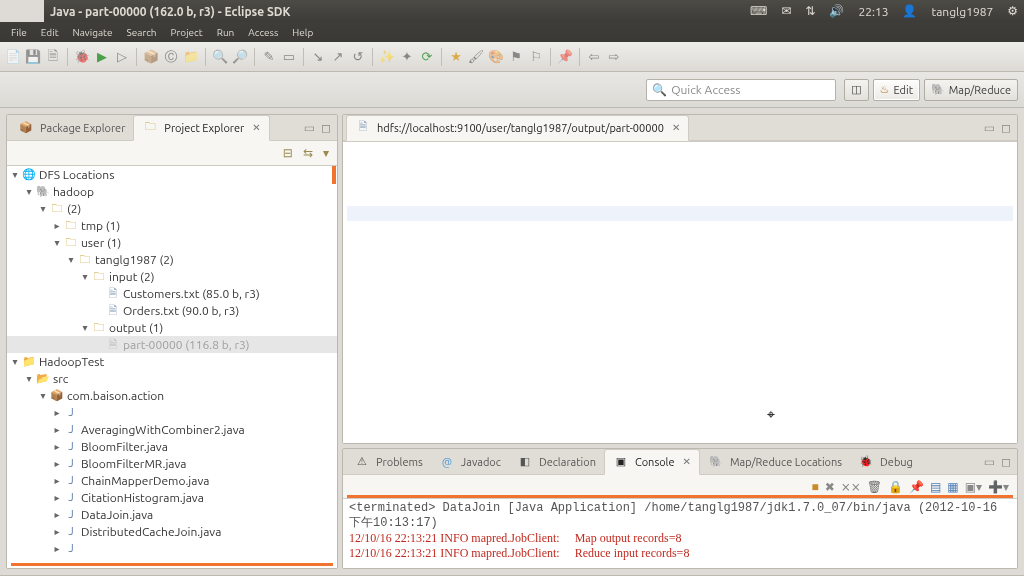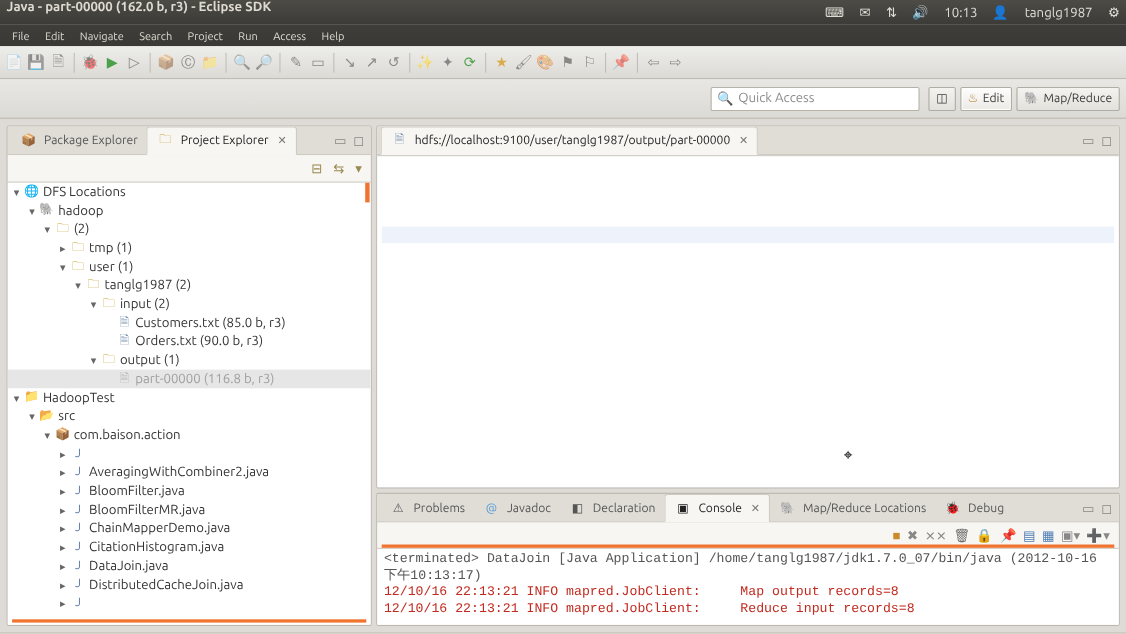--- a/index.html
+++ b/index.html
@@ -1,17 +1,17 @@
 <!DOCTYPE html>
 <html><head>
 <meta charset="utf-8">
 <style>
 *{box-sizing:border-box;margin:0;padding:0;}
 body{font-family:"Ubuntu","Liberation Sans",sans-serif;font-size:12px;background:#dedbd6;color:#3c3c3c;width:1024px;height:576px;overflow:hidden;user-select:none;}
-.titlebar{height:22px;background:linear-gradient(to bottom,#4c4b46,#3c3b37);color:#dfdbd2;display:flex;padding:0 6px;font-size:12px;font-weight:bold;}
+.titlebar{height:22px;background:linear-gradient(to bottom,#4c4b46,#3c3b37);color:#dfdbd2;display:flex;align-items:center;padding:0 6px;font-size:12px;font-weight:bold;margin-left:44px;}
 .titlebar .sys{margin-left:auto;display:flex;align-items:center;gap:14px;font-weight:normal;color:#e0ddd5;}
 .titlebar .sys span{font-size:12px;}
 .menubar{height:20px;background:linear-gradient(to bottom,#3e3d39,#3a3935);color:#dfdbd2;display:flex;align-items:center;padding:0 4px;font-size:10px;}
 .menubar span{padding:0 7px;}
 .toolbar{height:30px;background:linear-gradient(to bottom,#ededea,#dcdad5);border-bottom:1px solid #bdb9b0;display:flex;align-items:center;padding:0 4px;gap:2px;}
 .ticon{width:18px;height:18px;display:flex;align-items:center;justify-content:center;opacity:.55;font-size:13px;}
 .tsep{width:1px;height:18px;background:#c1beb7;margin:0 3px;}
 .quickaccess-row{height:36px;background:linear-gradient(to bottom,#e8e7e3,#dcdad5);border-bottom:1px solid #bdb9b0;display:flex;align-items:center;justify-content:flex-end;padding:0 6px;gap:8px;}
 .qa{width:190px;height:22px;border:1px solid #b5b2a9;background:#fff;display:flex;align-items:center;gap:4px;padding:0 5px;color:#8a8a8a;border-radius:2px;}
 .persp{display:flex;gap:4px;align-items:center;}
@@ -42,35 +42,35 @@
 .editor{border:1px solid #bbb8b0;background:#f7f6f3;border-radius:2px;margin:2px;display:flex;flex-direction:column;height:330px;}
 .editor .body{flex:1;background:#fff;border-top:1px solid #cfcbc3;font-family:"Liberation Mono",monospace;font-size:12px;line-height:15px;color:#333;padding:4px 8px;position:relative;}
 .editor .body .curline{position:absolute;left:4px;right:4px;top:64px;height:15px;background:#eef3fb;z-index:0;}
 .editor .body pre{position:relative;z-index:1;white-space:pre;}
 .cursor{position:absolute;left:424px;top:266px;font-size:14px;color:#000;z-index:5;}
 .console{border:1px solid #bbb8b0;background:#f7f6f3;border-radius:2px;margin:2px;flex:1;display:flex;flex-direction:column;}
 .console .ctb{height:24px;display:flex;align-items:center;justify-content:flex-end;gap:6px;padding:0 8px;color:#888;background:#f7f6f3;border-bottom:1px solid #d0ccc4;font-size:12px;position:relative;}
 .console .ctb .obar{position:absolute;left:4px;right:4px;bottom:0;height:3px;background:#f07430;}
 .console .out{flex:1;background:#fff;font-family:"Liberation Mono",monospace;font-size:12px;line-height:15px;padding:2px 6px;overflow:hidden;}
 .console .hdr{color:#555;}
-.console .red{color:#c12a1f;white-space:pre;}
+.console .red{color:#c12a1f;white-space:pre;font-family:Liberation Serif, serif;}
 .statusbar{height:21px;background:linear-gradient(#e8e7e3,#dcdad5);border-top:1px solid #bdb9b0;display:flex;align-items:center;font-size:11px;color:#555;}
 .gear-sys{font-size:13px;}
 </style>
 </head>
 <body>
 
 <div class="titlebar">
   <span>Java - part-00000 (162.0 b, r3) - Eclipse SDK</span>
   <div class="sys">
     <span>⌨</span>
     <span>✉</span>
     <span>⇅</span>
     <span>🔊</span>
-    <span>10:13</span>
+    <span>22:13</span>
     <span>👤</span>
     <span>tanglg1987</span>
     <span class="gear-sys">⚙</span>
   </div>
 </div>
 
 <div class="menubar">
   <span>File</span>
   <span>Edit</span>
   <span>Navigate</span>

